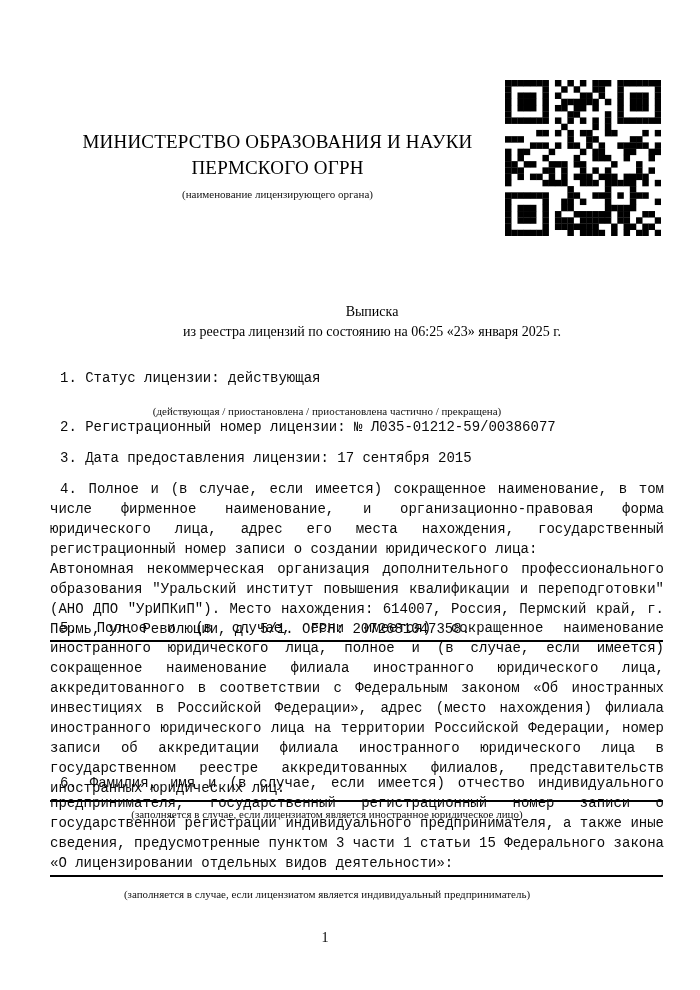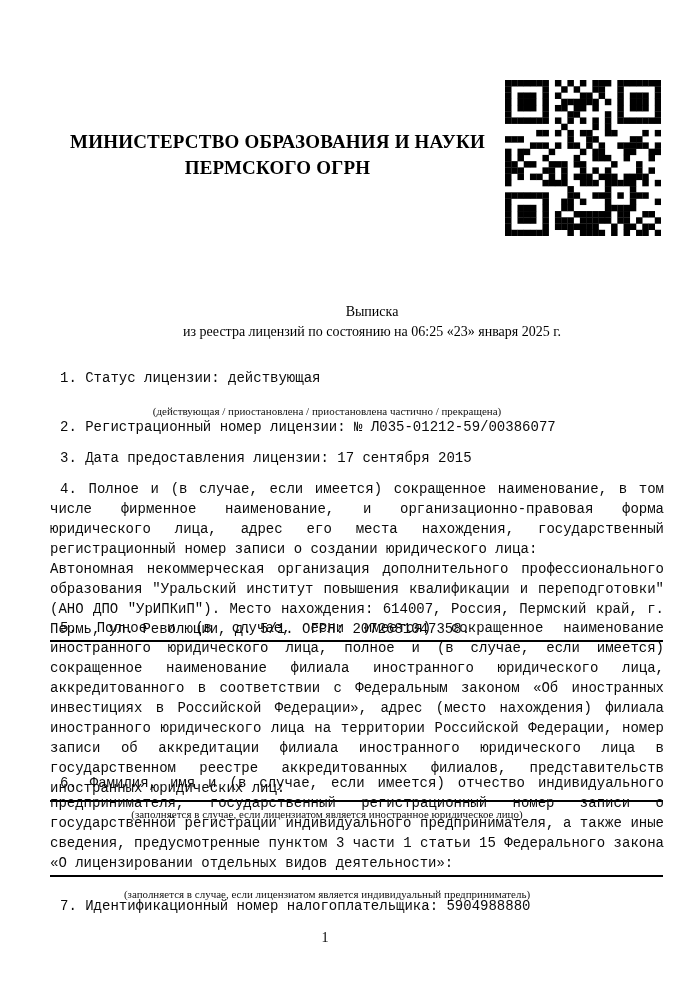--- a/index.html
+++ b/index.html
@@ -11,21 +11,21 @@
     background:#ffffff;
     color:#000;
     font-family:"Liberation Serif","DejaVu Serif",serif;
     overflow:hidden;
   }
   .ministry{
     position:absolute;left:45px;top:129px;width:465px;
     text-align:center;
   }
   .ministry .mline{
-    font-size:19px;font-weight:bold;line-height:26px;
+    font-size:19px;font-weight:normal;line-height:26px;
     letter-spacing:.2px;
   }
   .ministry .hcap{
     font-size:11px;line-height:14px;margin-top:6px;color:#111;
   }
   .qr{
     position:absolute;left:505px;top:80px;width:156px;height:156px;
   }
   .title{
     position:absolute;left:50px;top:302px;width:644px;
@@ -53,20 +53,21 @@
   }
 </style>
 </head>
 <body>
 
 <div class="page">
 
   <div class="ministry">
     <div class="mline">МИНИСТЕРСТВО ОБРАЗОВАНИЯ И НАУКИ</div>
     <div class="mline">ПЕРМСКОГО ОГРН</div>
+    <div class="hcap">(наименование лицензирующего органа)</div>
   </div>
 
   <svg id="qr" class="qr" viewBox="0 0 25 25" fill="#000">
       <rect x="0" y="0" width="1.04" height="1.04"></rect>
       <rect x="1" y="0" width="1.04" height="1.04"></rect>
       <rect x="2" y="0" width="1.04" height="1.04"></rect>
       <rect x="3" y="0" width="1.04" height="1.04"></rect>
       <rect x="4" y="0" width="1.04" height="1.04"></rect>
       <rect x="5" y="0" width="1.04" height="1.04"></rect>
       <rect x="6" y="0" width="1.04" height="1.04"></rect>
@@ -405,19 +406,16 @@
     <div class="rule" style="margin-top:2px"></div>
     <div class="cap" style="margin-top:5px">(заполняется в случае, если лицензиатом является иностранное юридическое лицо)</div>
   </div>
 
   <div class="sec" style="top:773px">
     <p class="body ind just">6. Фамилия, имя и (в случае, если имеется) отчество индивидуального предпринимателя, государственный регистрационный номер записи о государственной регистрации индивидуального предпринимателя, а также иные сведения, предусмотренные пунктом 3 части 1 статьи 15 Федерального закона «О лицензировании отдельных видов деятельности»:</p>
     <div class="rule" style="margin-top:2px"></div>
     <div class="cap" style="margin-top:10px">(заполняется в случае, если лицензиатом является индивидуальный предприниматель)</div>
   </div>
 
-  <div class="sec" style="top:896px">
-    <p class="body ind">7. Идентификационный номер налогоплательщика: 5904988880</p>
-  </div>
 
   <div class="pagenum">1</div>
 
 </div>
 
 </body></html>

